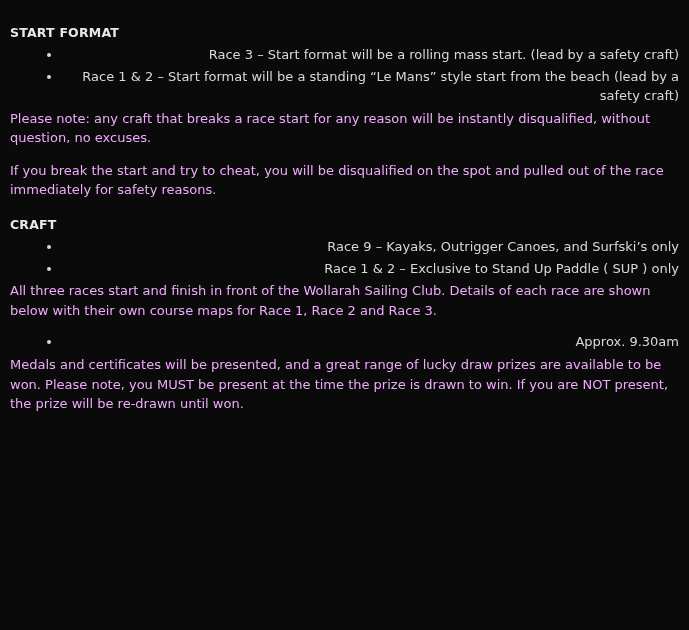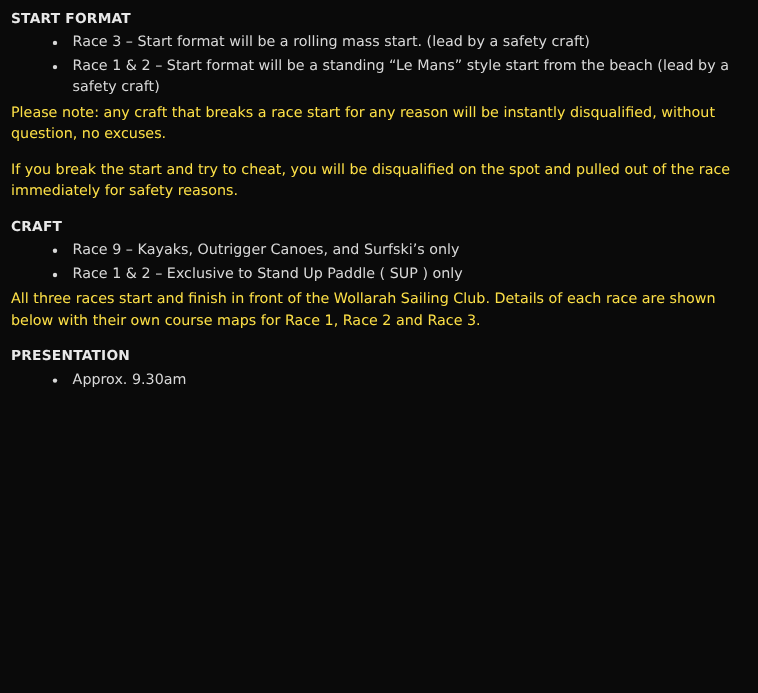--- a/index.html
+++ b/index.html
@@ -18,42 +18,43 @@
   }
   .page {
     padding: 8px 10px 0 10px;
     box-sizing: border-box;
     width: 689px;
   }
   h3.section-heading {
     font-size: 12.5px;
     font-weight: bold;
     color: #e8e8e8;
-    margin: 0 0 4px 0;
+    margin: 16px 0 4px 0;
     letter-spacing: 0.2px;
     font-family: "DejaVu Sans", sans-serif;
   }
   ul.bullets {
     margin: 0 0 0 0;
     padding-left: 52px;
     list-style-type: disc;
+    text-align: right;
   }
   ul.bullets li {
     margin: 0 0 3px 0;
     padding-left: 4px;
     color: #d9d9d9;
     font-size: 13px;
     line-height: 1.45;
   }
   ul.bullets li::marker {
     color: #d9d9d9;
   }
   p.para {
     margin: 0 0 13px 0;
-    color: #fde047;
+    color: #f0abfc;
     font-size: 13px;
     line-height: 1.5;
   }
   .list-block { margin-bottom: 14px; }
 </style>
 </head>
 <body>
 
 <div class="page">
 
@@ -66,18 +67,18 @@
   <p class="para">If you break the start and try to cheat, you will be disqualified on the spot and pulled out of the race immediately for safety reasons.</p>
 
   <h3 class="section-heading">CRAFT</h3>
   <ul class="bullets list-block">
     <li>Race 9 – Kayaks, Outrigger Canoes, and Surfski’s only</li>
     <li>Race 1 &amp; 2 – Exclusive to Stand Up Paddle ( SUP ) only</li>
   </ul>
 
   <p class="para">All three races start and finish in front of the Wollarah Sailing Club. Details of each race are shown below with their own course maps for Race 1, Race 2 and Race 3.</p>
 
-  <h3 class="section-heading">PRESENTATION</h3>
   <ul class="bullets list-block">
     <li>Approx. 9.30am</li>
   </ul>
+  <p class="para">Medals and certificates will be presented, and a great range of lucky draw prizes are available to be won. Please note, you MUST be present at the time the prize is drawn to win. If you are NOT present, the prize will be re-drawn until won.</p>
 
 </div>
 
 </body></html>

